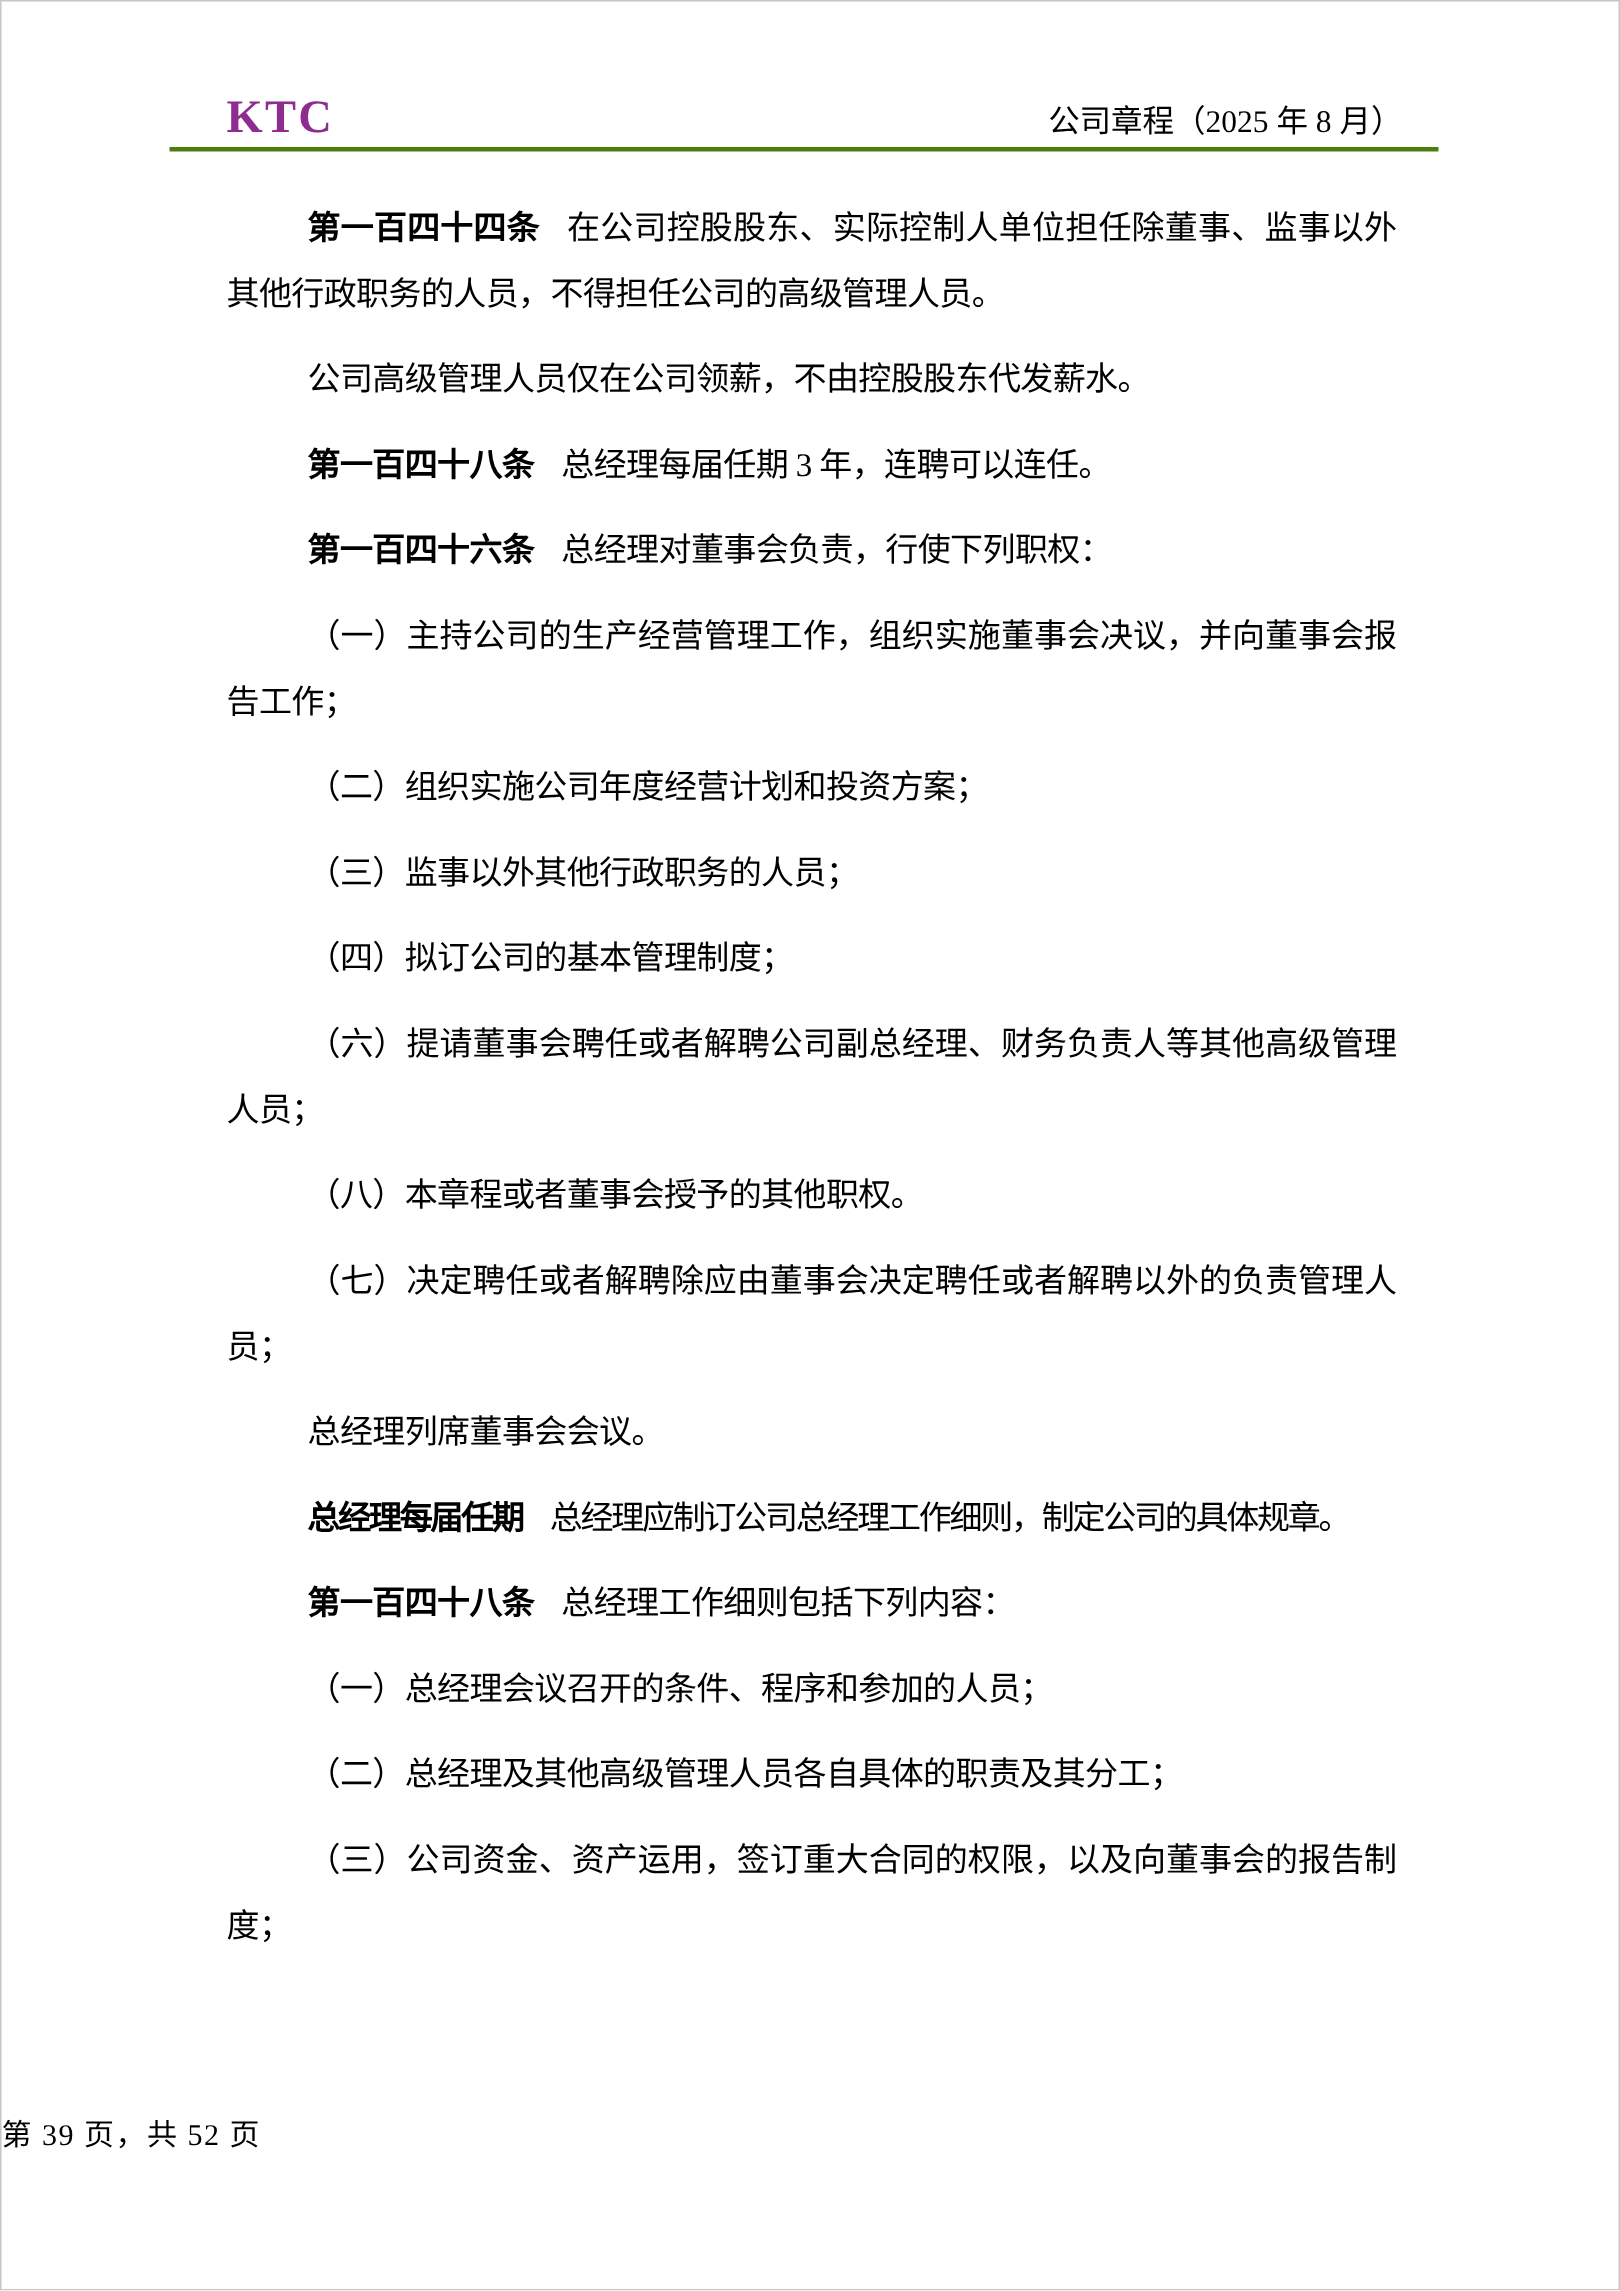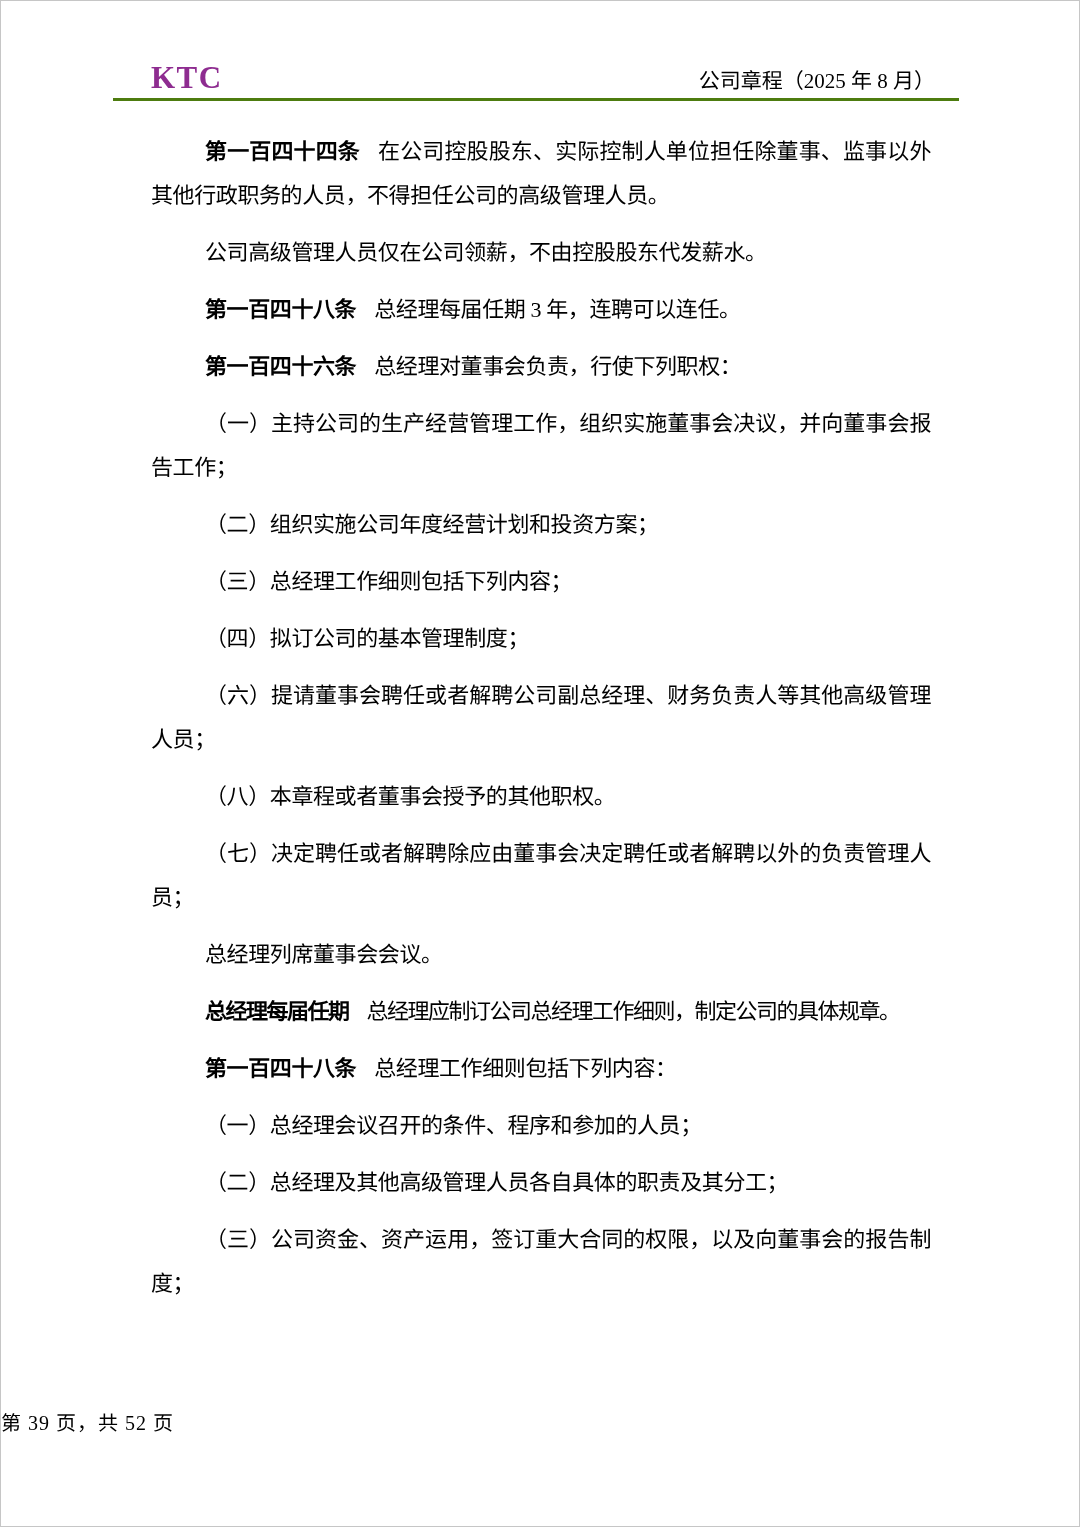--- a/index.html
+++ b/index.html
@@ -98,21 +98,21 @@
     <p class="para"><span class="para-text">公司高级管理人员仅在公司领薪，不由控股股东代发薪水。</span></p>
 
     <p class="para"><b class="art-num">第一百四十八条</b><span class="para-text">总经理每届任期 3 年，连聘可以连任。</span></p>
 
     <p class="para"><b class="art-num">第一百四十六条</b><span class="para-text">总经理对董事会负责，行使下列职权：</span></p>
 
     <p class="para"><span class="para-text">（一）主持公司的生产经营管理工作，组织实施董事会决议，并向董事会报告工作；</span></p>
 
     <p class="para"><span class="para-text">（二）组织实施公司年度经营计划和投资方案；</span></p>
 
-    <p class="para"><span class="para-text">（三）总经理工作细则包括下列内容；</span></p>
+    <p class="para"><span class="para-text">（三）监事以外其他行政职务的人员；</span></p>
 
     <p class="para"><span class="para-text">（四）拟订公司的基本管理制度；</span></p>
 
 
     <p class="para"><span class="para-text">（六）提请董事会聘任或者解聘公司副总经理、财务负责人等其他高级管理人员；</span></p>
 
     <p class="para"><span class="para-text">（八）本章程或者董事会授予的其他职权。</span></p>
 
     <p class="para"><span class="para-text">（七）决定聘任或者解聘除应由董事会决定聘任或者解聘以外的负责管理人员；</span></p>
 

